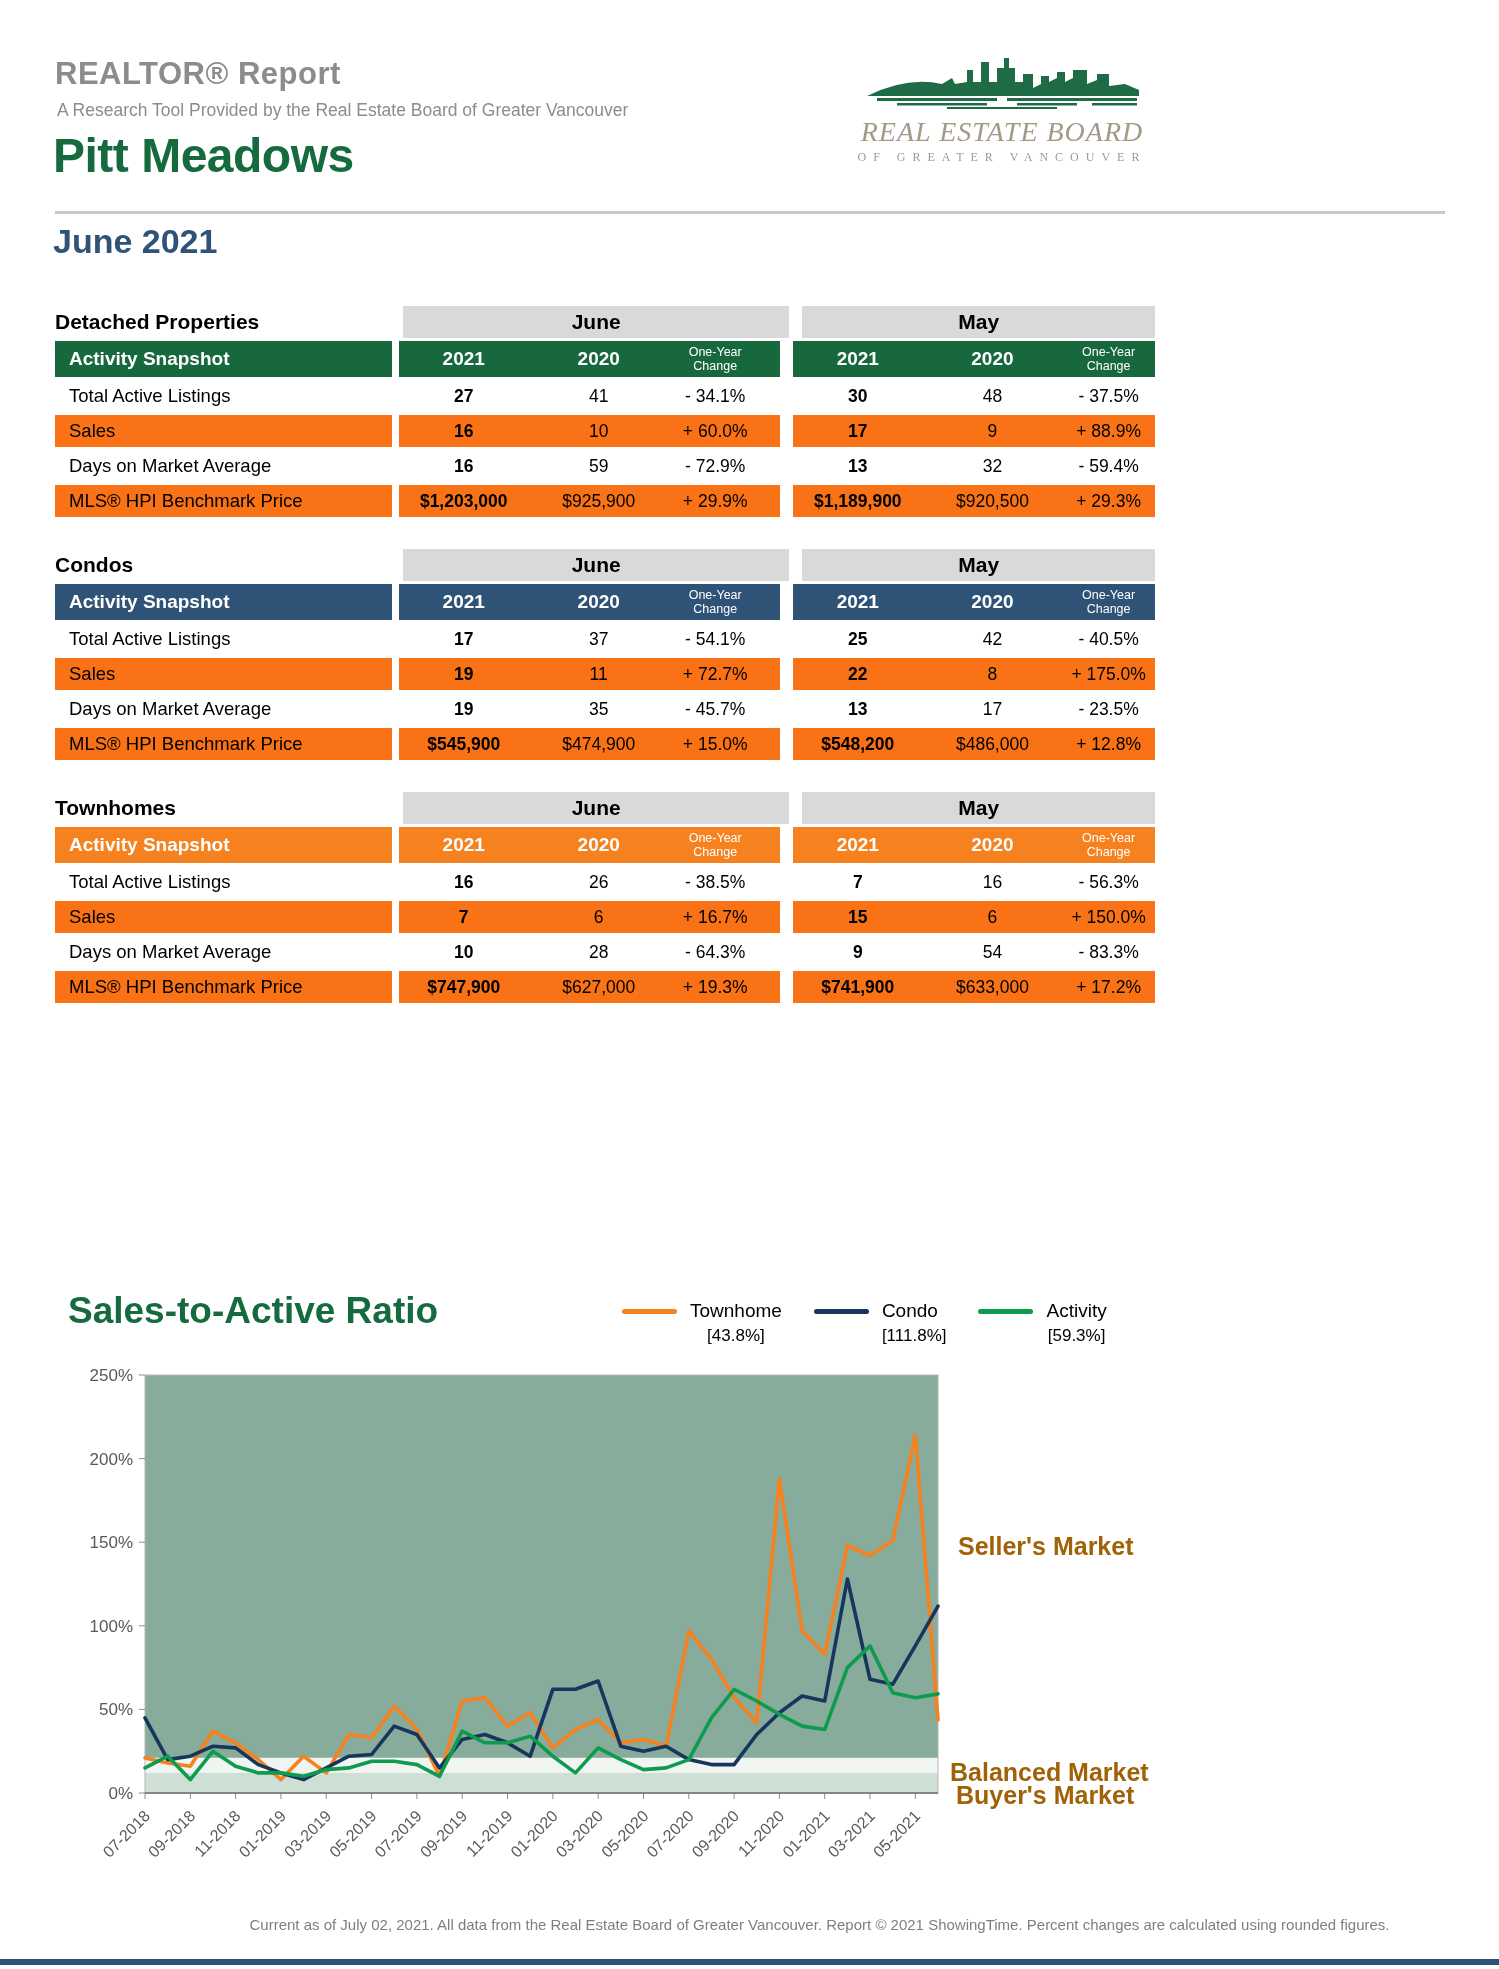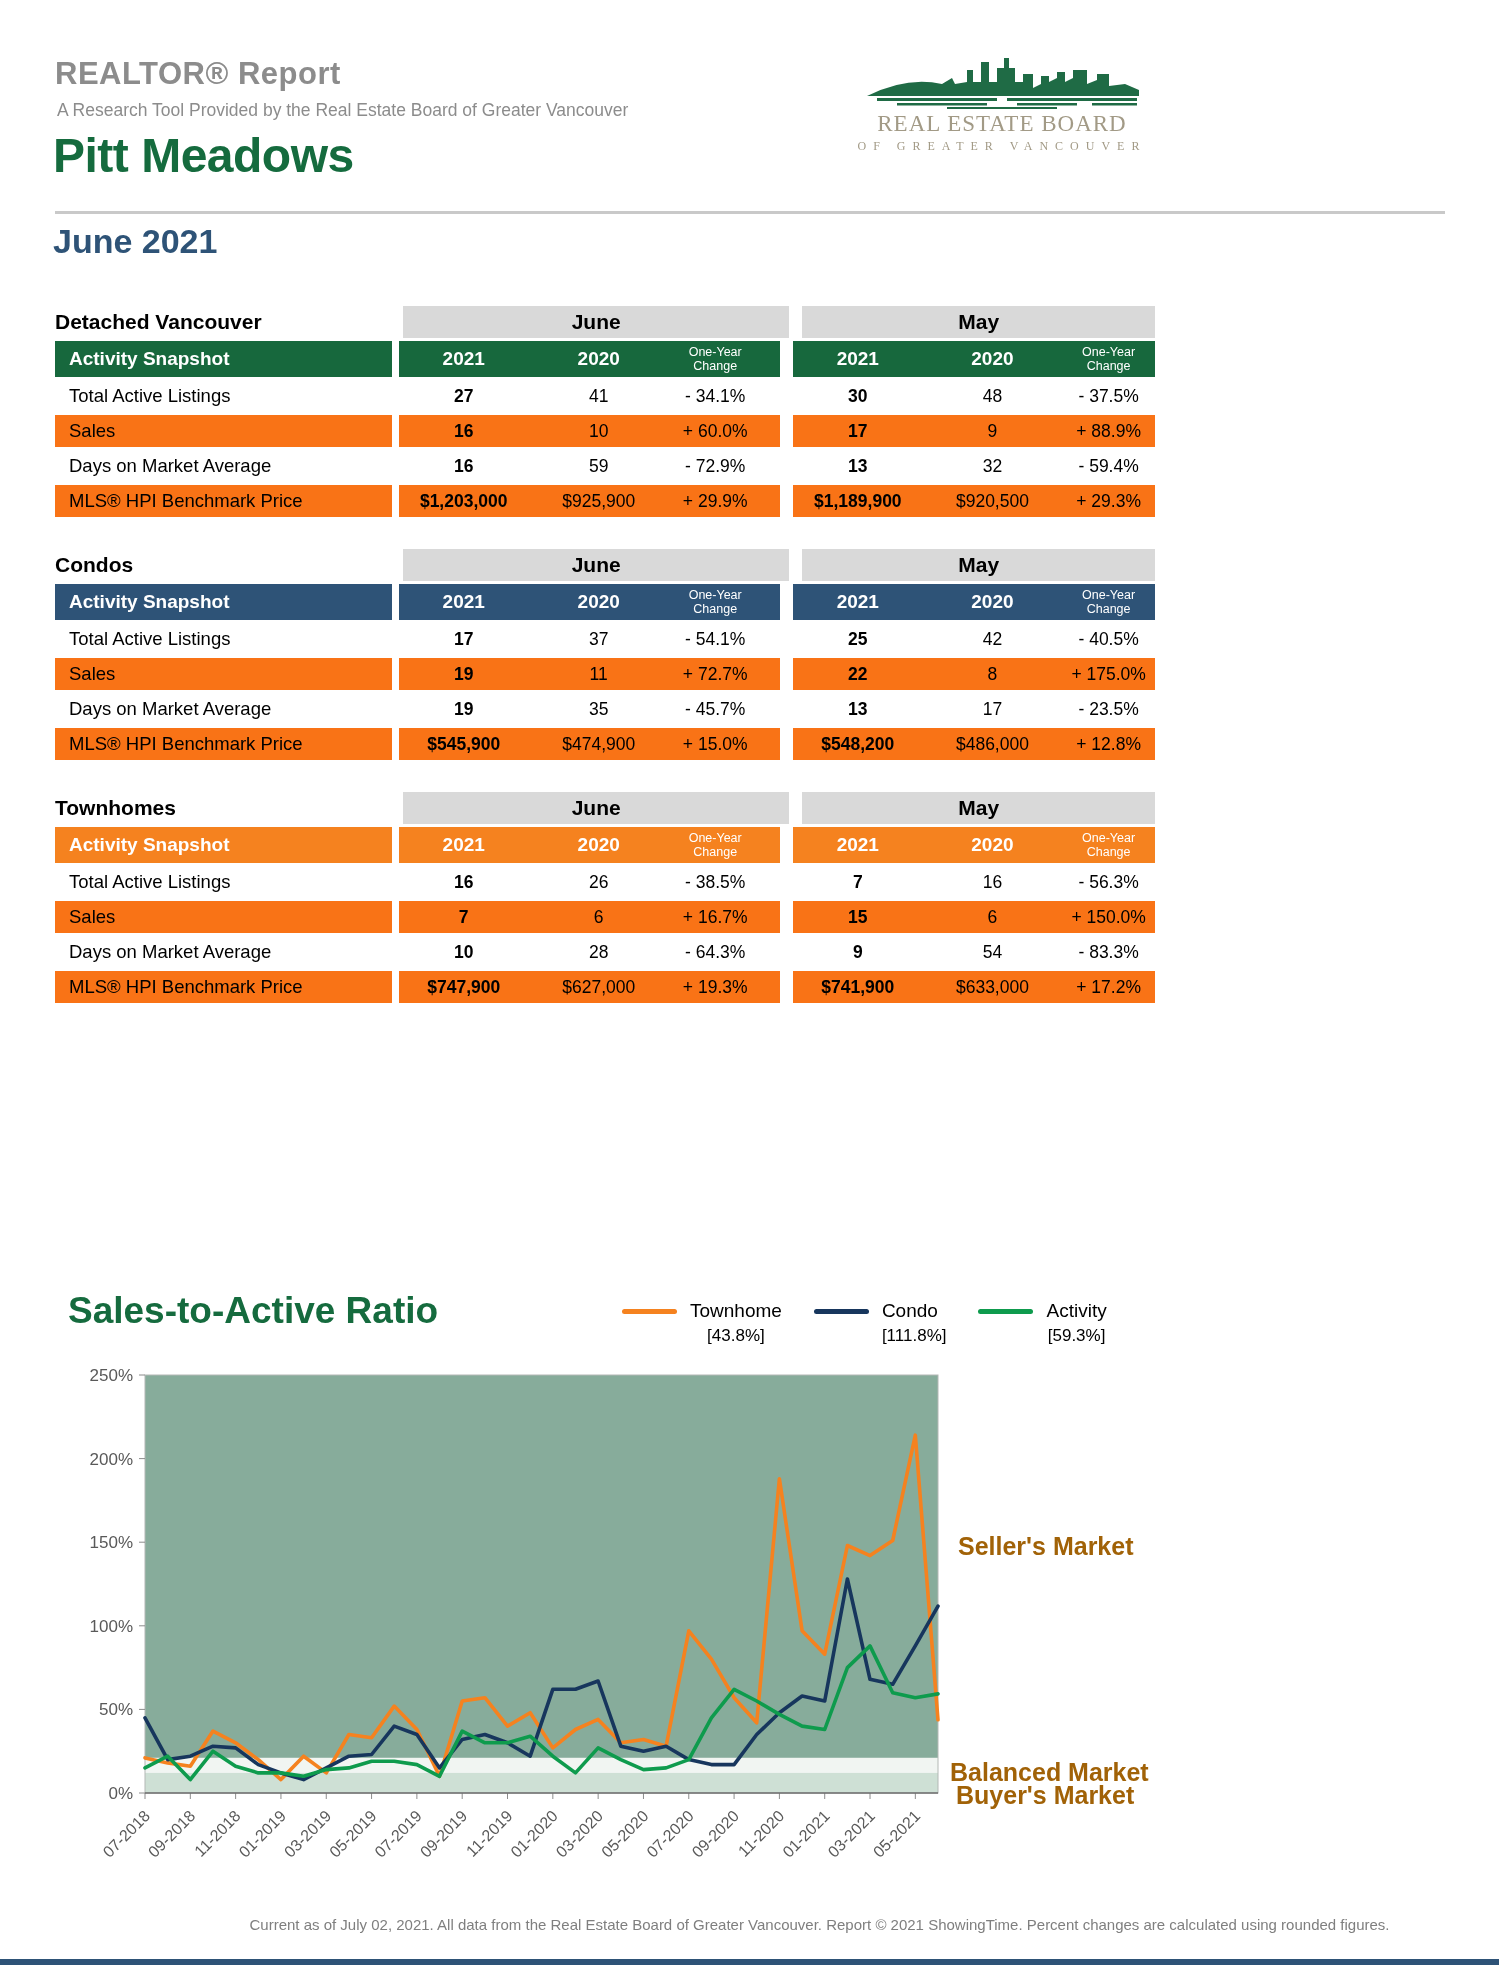--- a/index.html
+++ b/index.html
@@ -7,21 +7,21 @@
   .page {
     position:relative; width:1499px; height:1969px; margin:0 auto;
     background:#ffffff; overflow:hidden;
     font-family:"Liberation Sans", sans-serif; color:#000;
   }
   
   .report-title { position:absolute; left:55px; top:56px; font-size:31px; font-weight:bold; color:#8c8c8c; letter-spacing:.5px; }
   .report-subtitle { position:absolute; left:57px; top:100px; font-size:17.5px; color:#8c8c8c; }
   .logo { position:absolute; left:852px; top:48px; width:300px; text-align:center; }
   .logo svg { display:block; margin:0 auto; }
-  .logo-name { font-family:"Liberation Serif", serif; font-size:23px; color:#a29a86; letter-spacing:1px; line-height:1; margin-top:2px; white-space:nowrap; }
+  .logo-name { font-family:"Liberation Serif", serif; font-size:28px; color:#a29a86; letter-spacing:1px; line-height:1; margin-top:8px; white-space:nowrap;font-style:italic; }
   .logo-sub  { font-family:"Liberation Serif", serif; font-size:12px; color:#a29a86; letter-spacing:7px; margin-top:4px; white-space:nowrap; }
   .area-title { position:absolute; left:53px; top:128px; font-size:48px; font-weight:bold; color:#156b3e; letter-spacing:-.5px; }
   .header-rule { position:absolute; left:55px; top:211px; width:1390px; height:3px; background:#c9c9c9; }
   .report-month { position:absolute; left:53px; top:222px; font-size:34px; font-weight:bold; color:#2e5377; }
 
   
   .tables-wrap { position:absolute; left:55px; top:306px; width:1100px; }
   .rtable { margin-bottom:32px; }
   .trow { display:flex; align-items:stretch; }
   .tlabel { width:350px; display:flex; align-items:center; }
@@ -91,21 +91,21 @@
   </div>
 
   <div class="area-title">Pitt Meadows</div>
   <div class="header-rule"></div>
   <div class="report-month">June 2021</div>
 
   <div class="tables-wrap">
 
     <div class="rtable" style="--accent: #17683d;">
       <div class="trow head-row">
-        <div class="tlabel section-title">Detached Vancouver</div>
+        <div class="tlabel section-title">Detached Properties</div>
         <div class="tgroup group-head vcell">June</div>
         <div class="tgroup may group-head vcell">May</div>
       </div>
       <div class="trow accent-row">
         <div class="tlabel">Activity Snapshot</div>
         <div class="tgroup">
           <div class="vcell v1">2021</div>
           <div class="vcell v2">2020</div>
           <div class="vcell v3 oyc">One-Year Change</div>
         </div>

